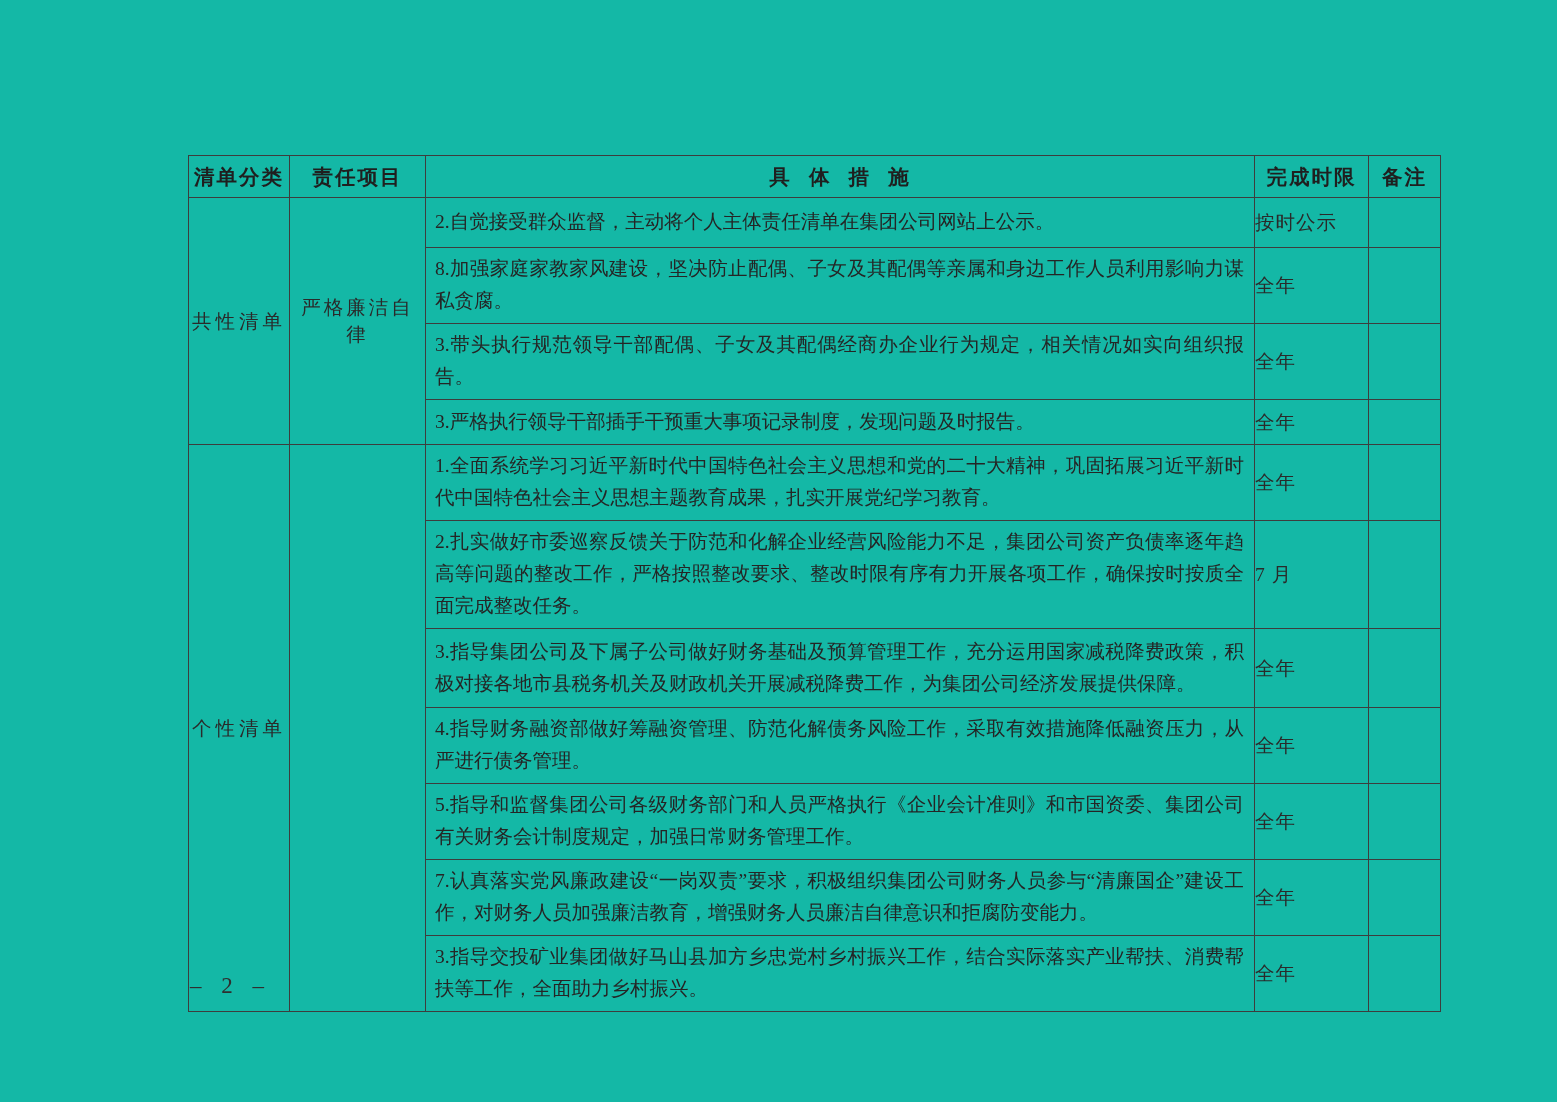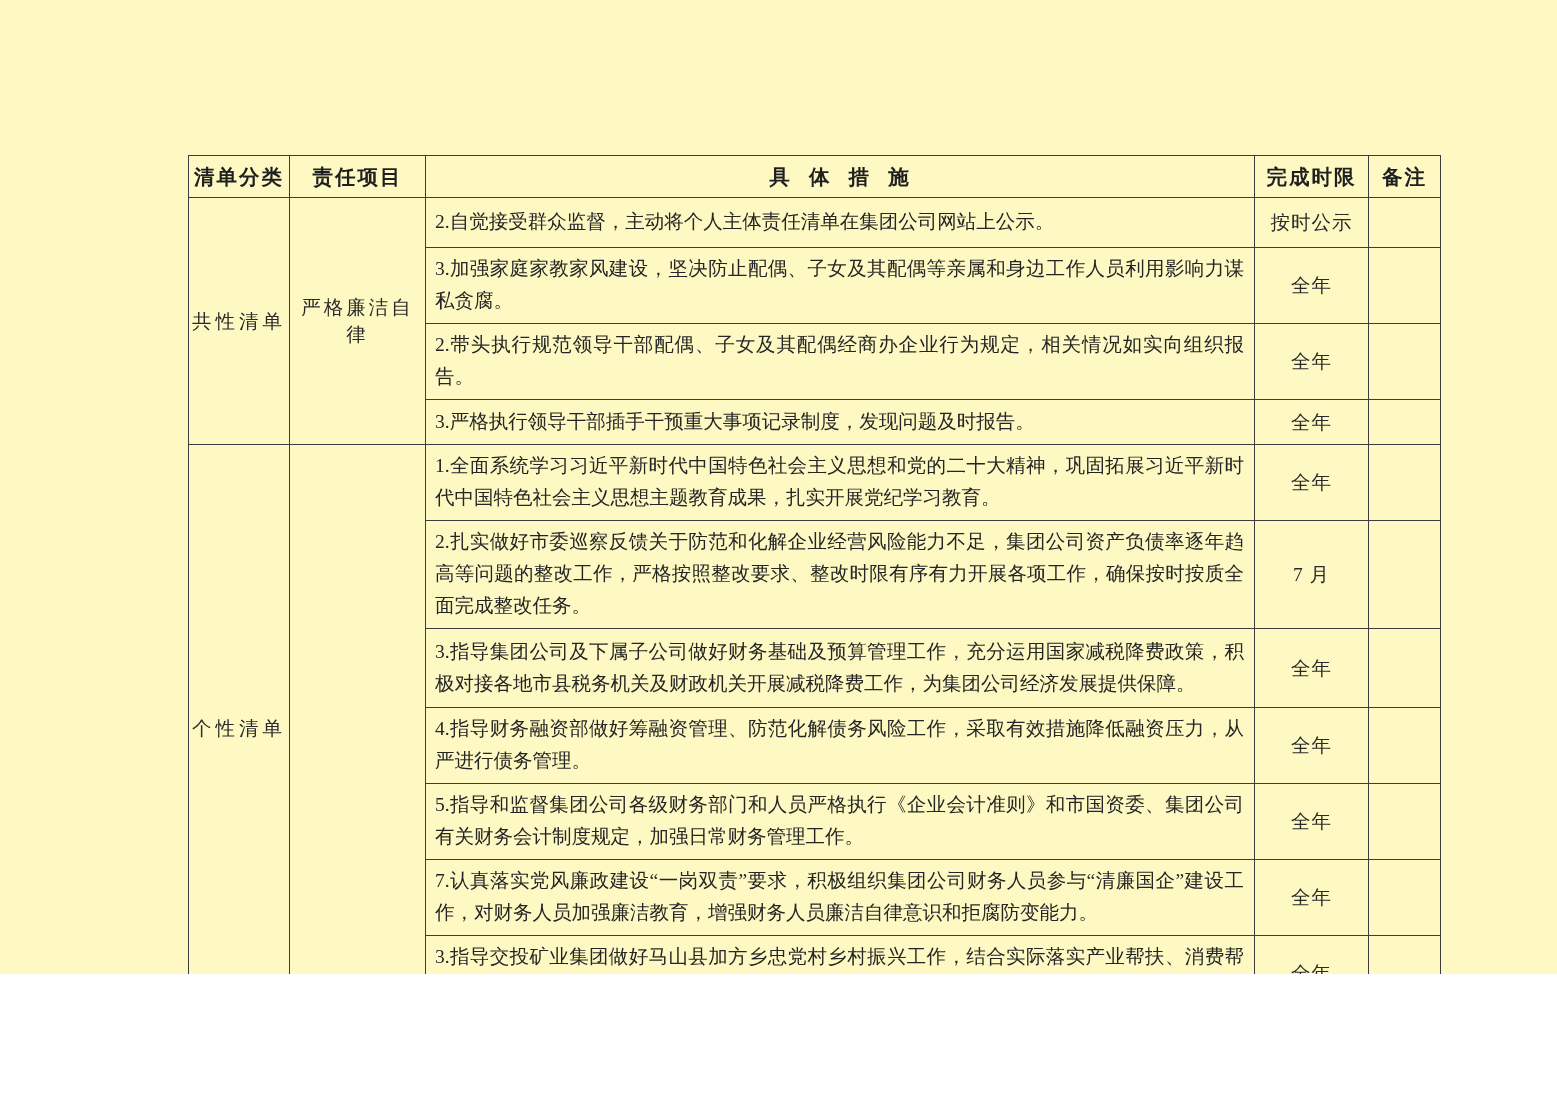--- a/index.html
+++ b/index.html
@@ -4,22 +4,22 @@
 <style>
   * { margin: 0; padding: 0; box-sizing: border-box; }
   html, body {
     width: 1557px; height: 1102px;
     background: #ffffff;
     font-family: "Liberation Serif", "DejaVu Serif", serif;
     color: #262626;
   }
   .page {
     position: relative;
-    width: 1557px; height: 974px;
-    background: #fef9c3;
+    width: 1557px; height: 1102px;
+    background: #14b8a6;
     overflow: hidden;
   }
   table.doc-table {
     position: absolute;
     left: 188px; top: 155px;
     width: 1252px;
     border-collapse: collapse;
     table-layout: fixed;
   }
   table.doc-table td, table.doc-table th {
@@ -44,21 +44,20 @@
   }
   td.proj { letter-spacing: 3px; }
   td.measure {
     padding: 5px 10px 6px 9px;
     line-height: 32px;
     text-align: justify;
     text-justify: inter-ideograph;
     color: #252525;
   }
   td.deadline {
-    text-align: center;
     letter-spacing: 1px;
     color: #2a2a2a;
   }
   td.remark { }
   .page-number {
     position: absolute;
     left: 190px; top: 973px;
     font-size: 23px;
     letter-spacing: 7px;
     color: #2f2f2f;
@@ -88,26 +87,26 @@
     </tr>
 
     <tr style="height:50px">
       <td class="cat" rowspan="4">共性清单</td>
       <td class="proj" rowspan="4">严格廉洁自律</td>
       <td class="measure">2.自觉接受群众监督，主动将个人主体责任清单在集团公司网站上公示。</td>
       <td class="deadline">按时公示</td>
       <td class="remark"></td>
     </tr>
     <tr style="height:47px">
-      <td class="measure">3.加强家庭家教家风建设，坚决防止配偶、子女及其配偶等亲属和身边工作人员利用影响力谋私贪腐。</td>
+      <td class="measure">8.加强家庭家教家风建设，坚决防止配偶、子女及其配偶等亲属和身边工作人员利用影响力谋私贪腐。</td>
       <td class="deadline">全年</td>
       <td class="remark"></td>
     </tr>
     <tr style="height:48px">
-      <td class="measure">2.带头执行规范领导干部配偶、子女及其配偶经商办企业行为规定，相关情况如实向组织报告。</td>
+      <td class="measure">3.带头执行规范领导干部配偶、子女及其配偶经商办企业行为规定，相关情况如实向组织报告。</td>
       <td class="deadline">全年</td>
       <td class="remark"></td>
     </tr>
     <tr style="height:45px">
       <td class="measure">3.严格执行领导干部插手干预重大事项记录制度，发现问题及时报告。</td>
       <td class="deadline">全年</td>
       <td class="remark"></td>
     </tr>
 
     <tr style="height:75px">

